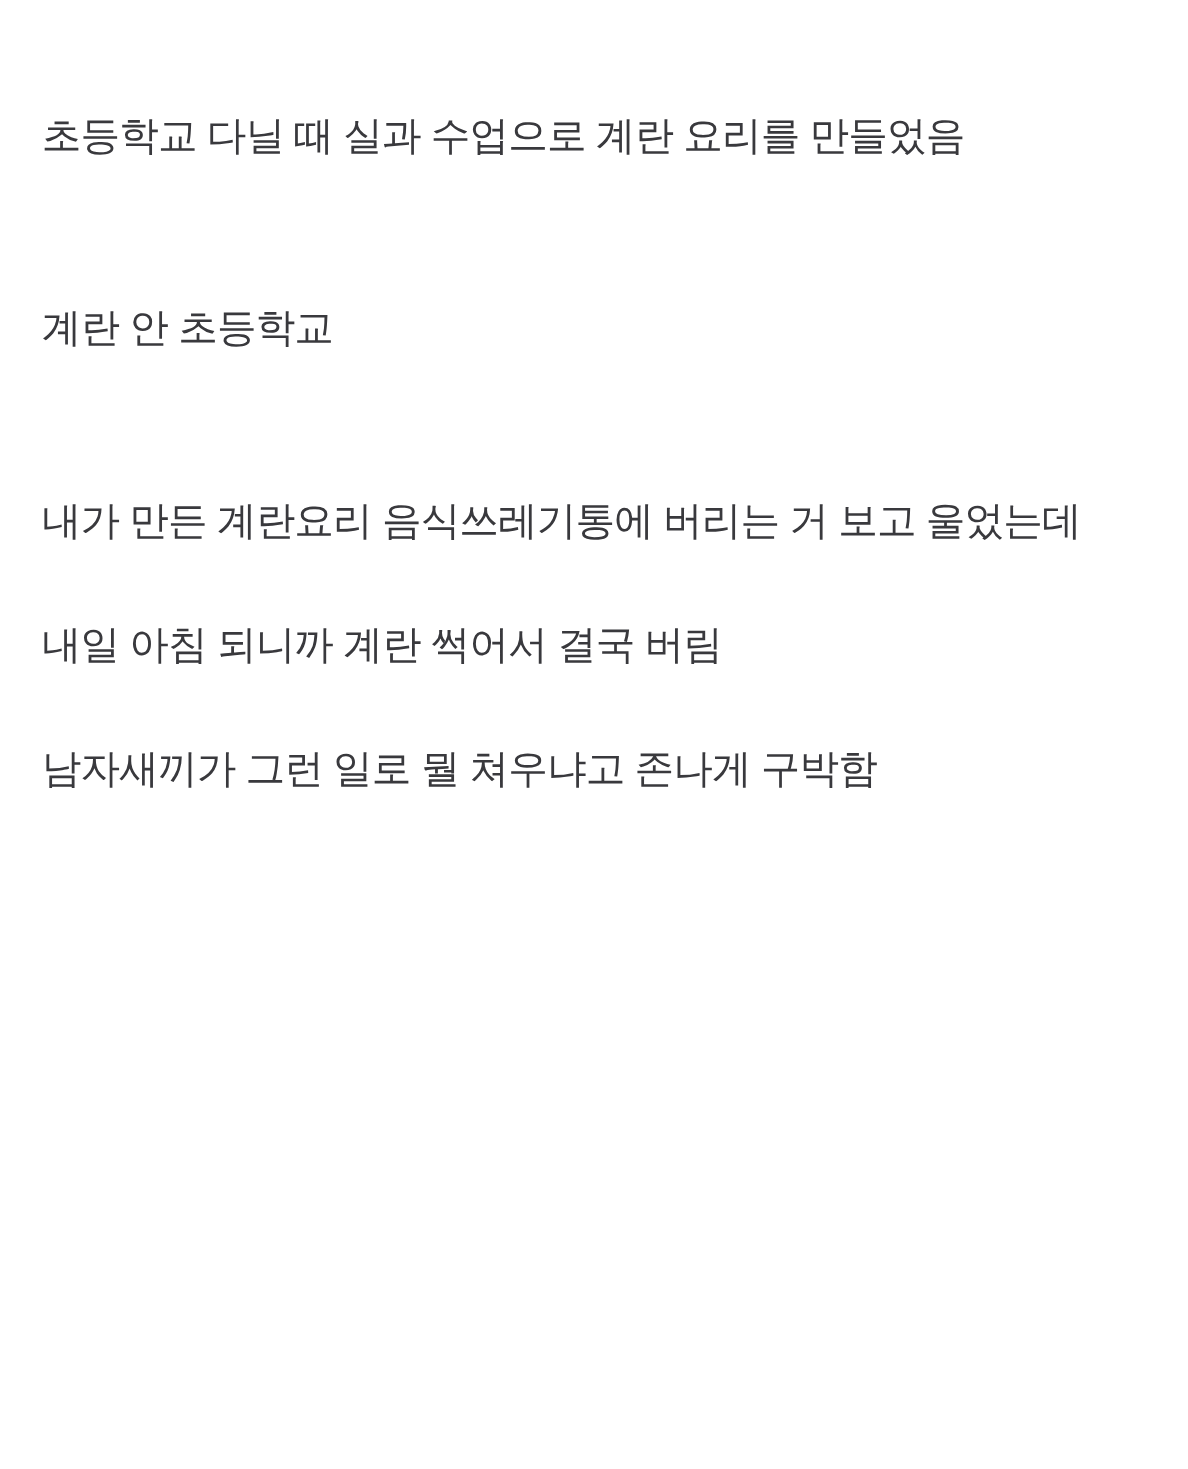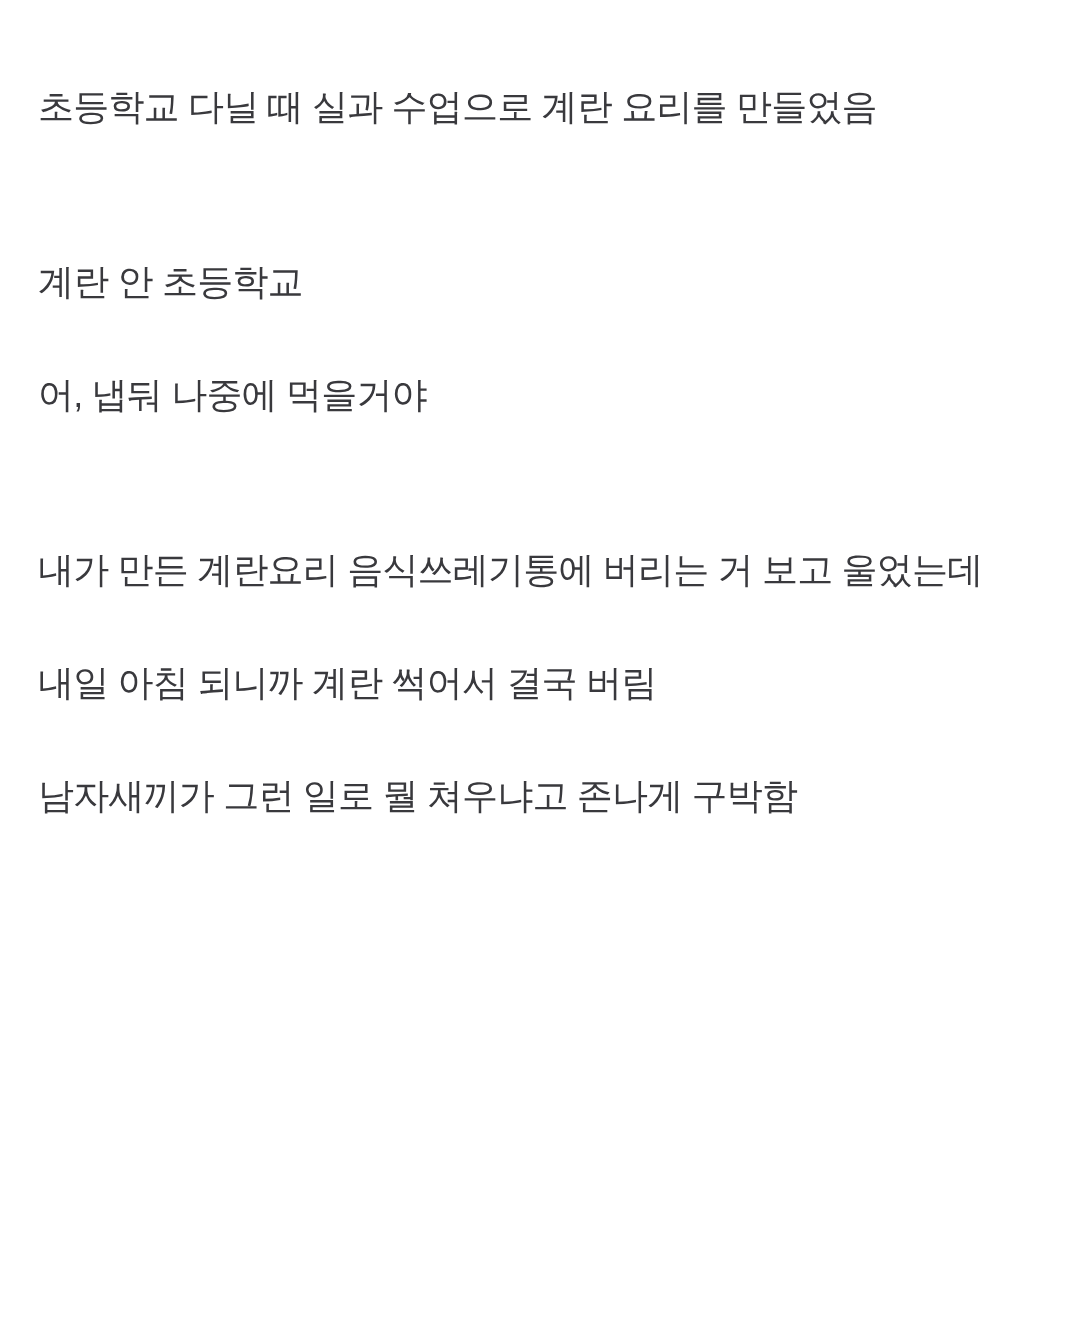--- a/index.html
+++ b/index.html
@@ -9,21 +9,21 @@
   }
   body {
     width: 1080px;
     height: 1335px;
     overflow: hidden;
     font-family: "Liberation Sans", sans-serif;
   }
   .post {
     box-sizing: border-box;
     width: 956px;
-    padding: 50px 40px 0 38px;
+    padding: 66px 40px 0 38px;
   }
   .group {
     margin: 0;
   }
   .group + .group {
     margin-top: 62px;
   }
   .line {
     margin: 0;
     font-size: 36px;
@@ -41,21 +41,20 @@
 
   <div class="group">
     <p class="line">초등학교 다닐 때 실과 수업으로 계란 요리를 만들었음</p>
   </div>
 
   <div class="group">
   </div>
 
   <div class="group">
     <p class="line">계란 안 초등학교</p>
-    <p class="line">어, 냅둬 나중에 먹을거야</p>
   </div>
 
   <div class="group">
     <p class="line">내가 만든 계란요리 음식쓰레기통에 버리는 거 보고 울었는데</p>
     <p class="line">내일 아침 되니까 계란 썩어서 결국 버림</p>
     <p class="line">남자새끼가 그런 일로 뭘 쳐우냐고 존나게 구박함</p>
   </div>
 
 </div>
 

